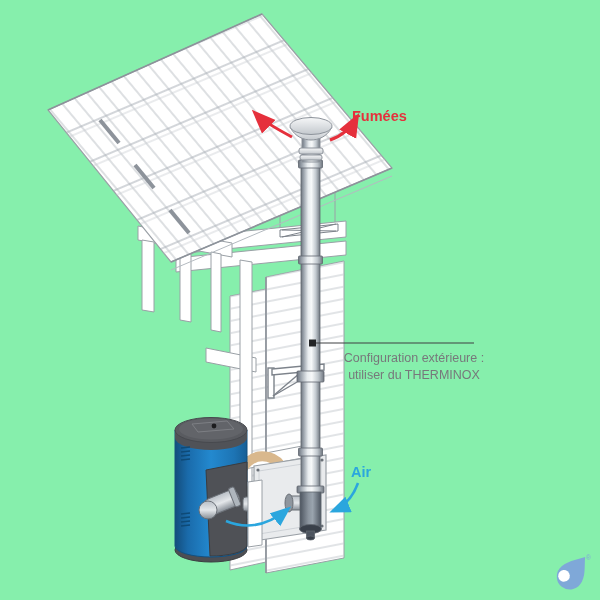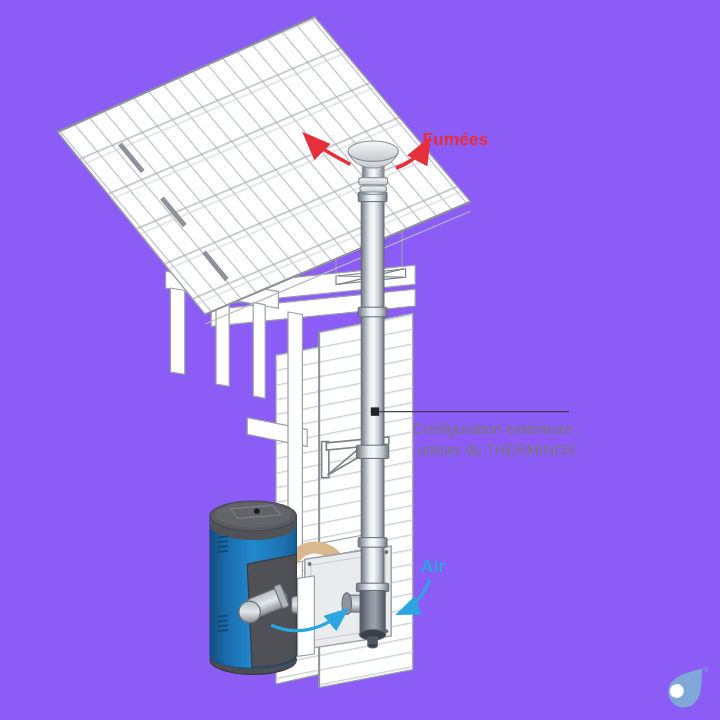--- a/index.html
+++ b/index.html
@@ -1,16 +1,16 @@
 <!DOCTYPE html>
 <html><head>
 <meta charset="utf-8">
 <style>
   html,body{margin:0;padding:0;background:#fff;}
-  .canvas{position:relative;width:600px;height:600px;background:#8b5cf6;overflow:hidden;}
+  .canvas{position:relative;width:600px;height:600px;background:#86efac;overflow:hidden;}
   svg{display:block;}
   svg text{font-family:"Liberation Sans", sans-serif;}
   .lbl-bold{font-weight:bold;}
 </style>
 </head>
 <body>
 
 <div class="canvas">
 <svg width="600" height="600" viewBox="0 0 600 600">
   <defs>

